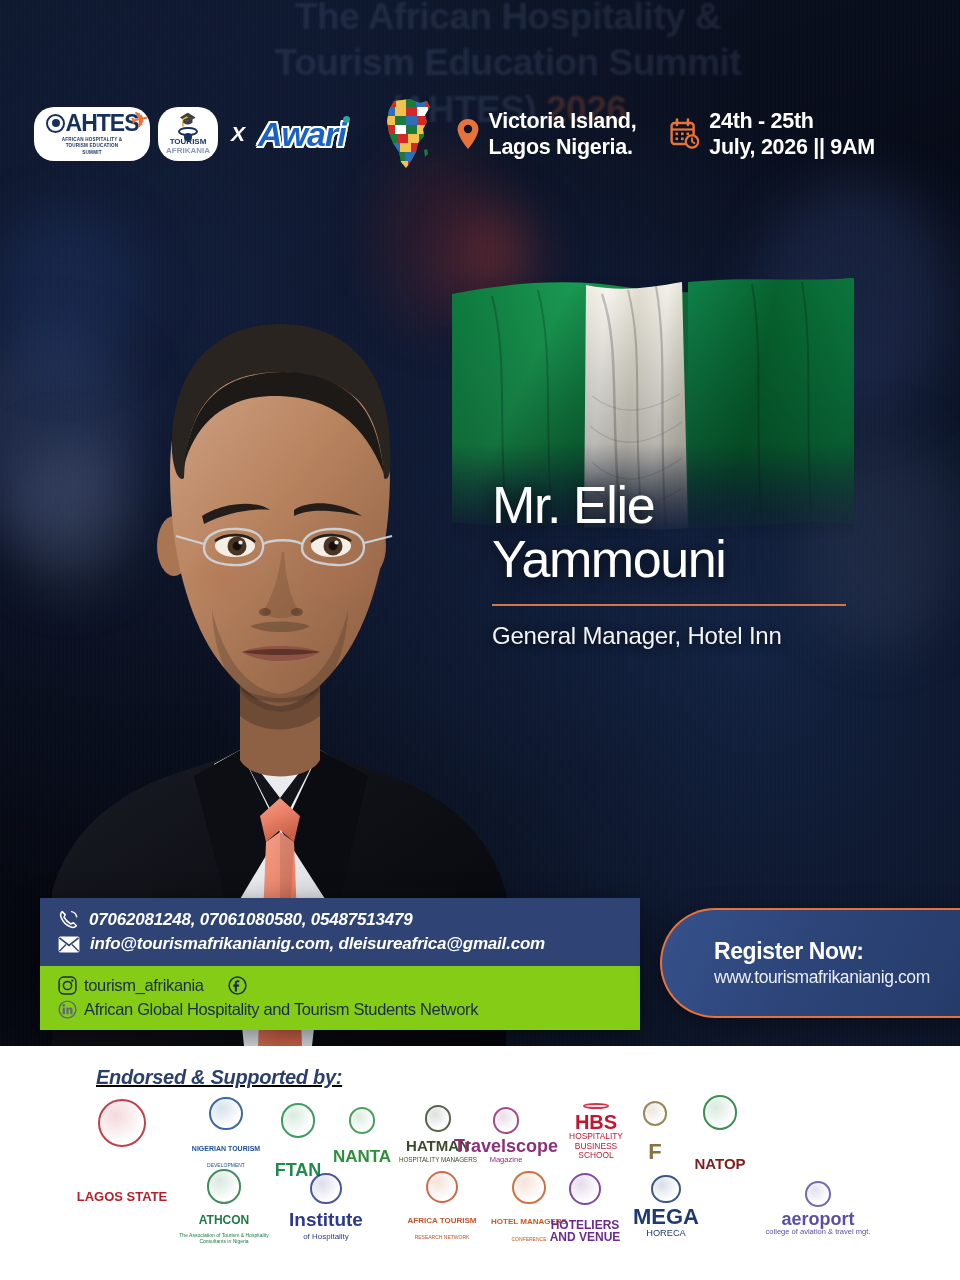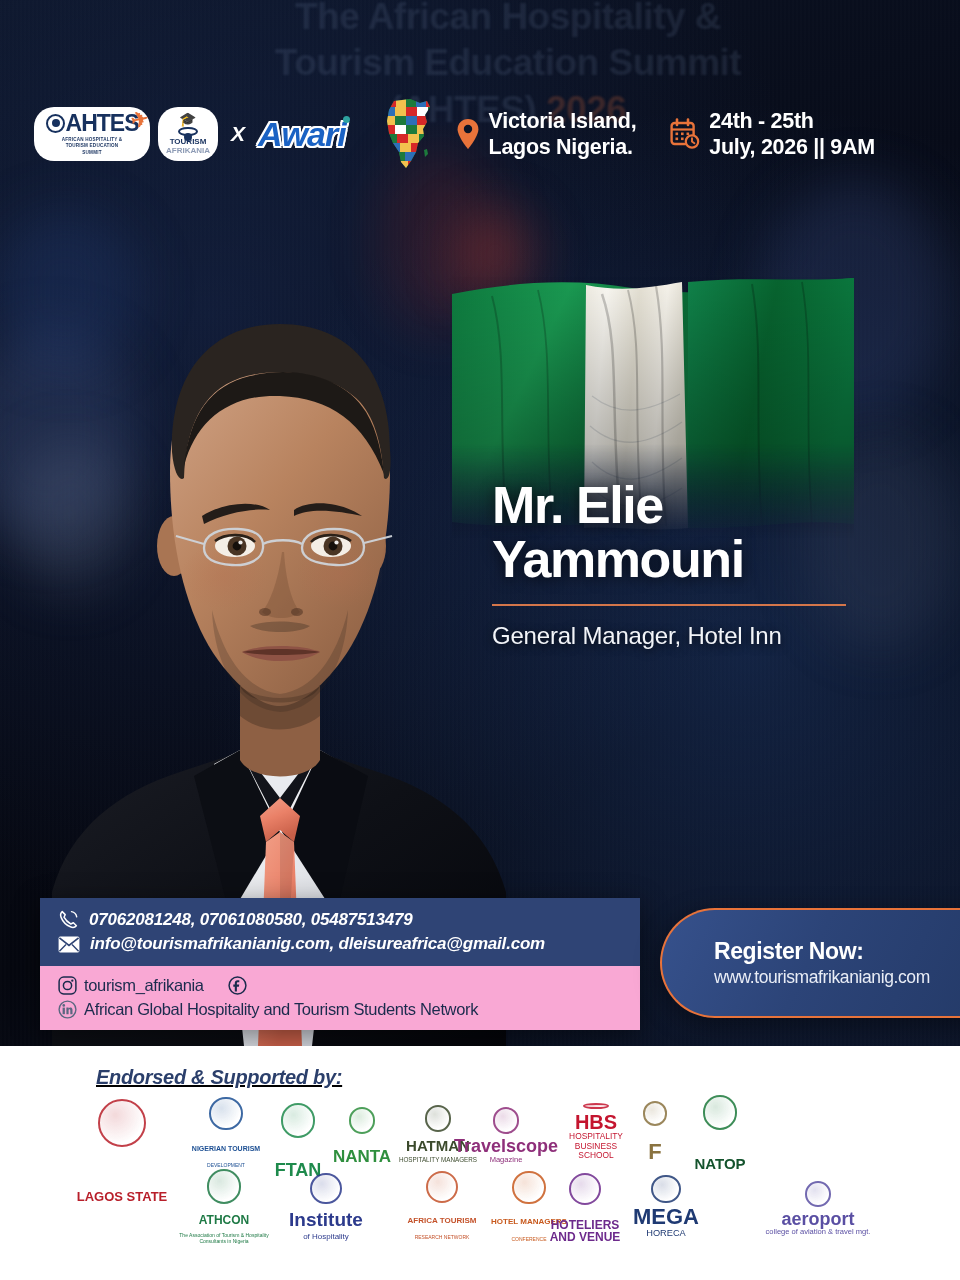--- a/index.html
+++ b/index.html
@@ -132,21 +132,21 @@
   .flag {
     position:absolute; left:452px; top:276px; width:402px; height:262px; z-index:2;
     filter:blur(.4px);
     -webkit-mask-image:linear-gradient(to bottom, #000 0%, #000 64%, transparent 100%);
             mask-image:linear-gradient(to bottom, #000 0%, #000 64%, transparent 100%);
   }
 
   
   .speaker { position:absolute; left:492px; top:478px; width:430px; z-index:7; }
   .sp-name {
-    color:#ffffff; font-size:52px; font-weight:bold; line-height:1.04;
+    color:#ffffff; font-size:52px; font-weight:normal; line-height:1.04;
     letter-spacing:-1.4px;
     text-shadow:0 2px 14px rgba(0,0,0,.65);
   }
   .sp-rule { width:354px; height:2px; background:#d4764a; margin:18px 0 16px; }
   .sp-role {
     color:#f2f4f8; font-size:24px; font-weight:300; letter-spacing:-.2px;
     text-shadow:0 2px 10px rgba(0,0,0,.7);
   }
 
   
@@ -156,21 +156,21 @@
   }
   .contact-top {
     background:#2f4475; padding:11px 18px 12px;
   }
   .c-row { display:flex; align-items:center; gap:10px; }
   .c-row + .c-row { margin-top:4px; }
   .c-text {
     color:#ffffff; font-size:17px; font-weight:bold; font-style:italic;
     letter-spacing:-.2px; white-space:nowrap;
   }
-  .contact-bottom { background:#f9a8d4; padding:10px 18px 11px; }
+  .contact-bottom { background:#84cc16; padding:10px 18px 11px; }
   .s-row { display:flex; align-items:center; gap:7px; }
   .s-row + .s-row { margin-top:5px; }
   .s-text { color:#1b2b4d; font-size:16.5px; letter-spacing:-.35px; white-space:nowrap; }
   .s-gap { width:10px; }
 
   
   .register {
     position:absolute; left:660px; top:908px; width:330px; height:110px; z-index:8;
     background:linear-gradient(115deg,#36518c 0%, #2c4478 45%, #243a68 100%);
     border:2px solid #e8733a;
@@ -575,21 +575,21 @@
         <div style="width: 26.68px; height: 26.68px; border-radius: 50%; margin-bottom: 3px; border: 2px solid rgb(196, 21, 47); opacity: 0.85; background: radial-gradient(circle at 35% 32%, rgba(196, 21, 47, 0.2), transparent 70%);"></div>
         <div class="pl-name" style="color: rgb(196, 21, 47); font-size: 20px;">HBS</div>
         <div class="pl-sub" style="color: rgb(196, 21, 47); font-size: 8.4px;">HOSPITALITY BUSINESS SCHOOL</div>
       </div>
       <div class="plogo" style="left: 628px; top: 8px; width: 54px; height: 62px;">
         <div style="width: 24.84px; height: 24.84px; border-radius: 50%; margin-bottom: 3px; border: 2px solid rgb(138, 115, 64); opacity: 0.85; background: radial-gradient(circle at 35% 32%, rgba(138, 115, 64, 0.2), transparent 70%);"></div>
         <div class="pl-name" style="color: rgb(138, 115, 64); font-size: 22px;">F</div>
       </div>
       <div class="plogo" style="left: 678px; top: 2px; width: 84px; height: 76px;">
         <div style="width: 34.96px; height: 34.96px; border-radius: 50%; margin-bottom: 3px; border: 2px solid rgb(29, 122, 60); opacity: 0.85; background: radial-gradient(circle at 35% 32%, rgba(29, 122, 60, 0.2), transparent 70%);"></div>
-        <div class="pl-name" style="color: #14532d; font-size: 15px;">NATOP</div>
+        <div class="pl-name" style="color: #7f1d1d; font-size: 15px;">NATOP</div>
       </div>
       <div class="plogo" style="left: 256px; top: 80px; width: 140px; height: 68px;">
         <div style="width: 31.28px; height: 31.28px; border-radius: 50%; margin-bottom: 3px; border: 2px solid rgb(44, 58, 140); opacity: 0.85; background: radial-gradient(circle at 35% 32%, rgba(44, 58, 140, 0.2), transparent 70%);"></div>
         <div class="pl-name" style="color: rgb(44, 58, 140); font-size: 19px;">Institute</div>
         <div class="pl-sub" style="color: rgb(44, 58, 140); font-size: 7.98px;">of Hospitality</div>
       </div>
       <div class="plogo" style="left: 178px; top: 76px; width: 92px; height: 76px;">
         <div style="width: 34.96px; height: 34.96px; border-radius: 50%; margin-bottom: 3px; border: 2px solid rgb(31, 122, 70); opacity: 0.85; background: radial-gradient(circle at 35% 32%, rgba(31, 122, 70, 0.2), transparent 70%);"></div>
         <div class="pl-name" style="color: rgb(31, 122, 70); font-size: 12px;">ATHCON</div>
         <div class="pl-sub" style="color: rgb(31, 122, 70); font-size: 5.04px;">The Association of Tourism &amp; Hospitality Consultants in Nigeria</div>

